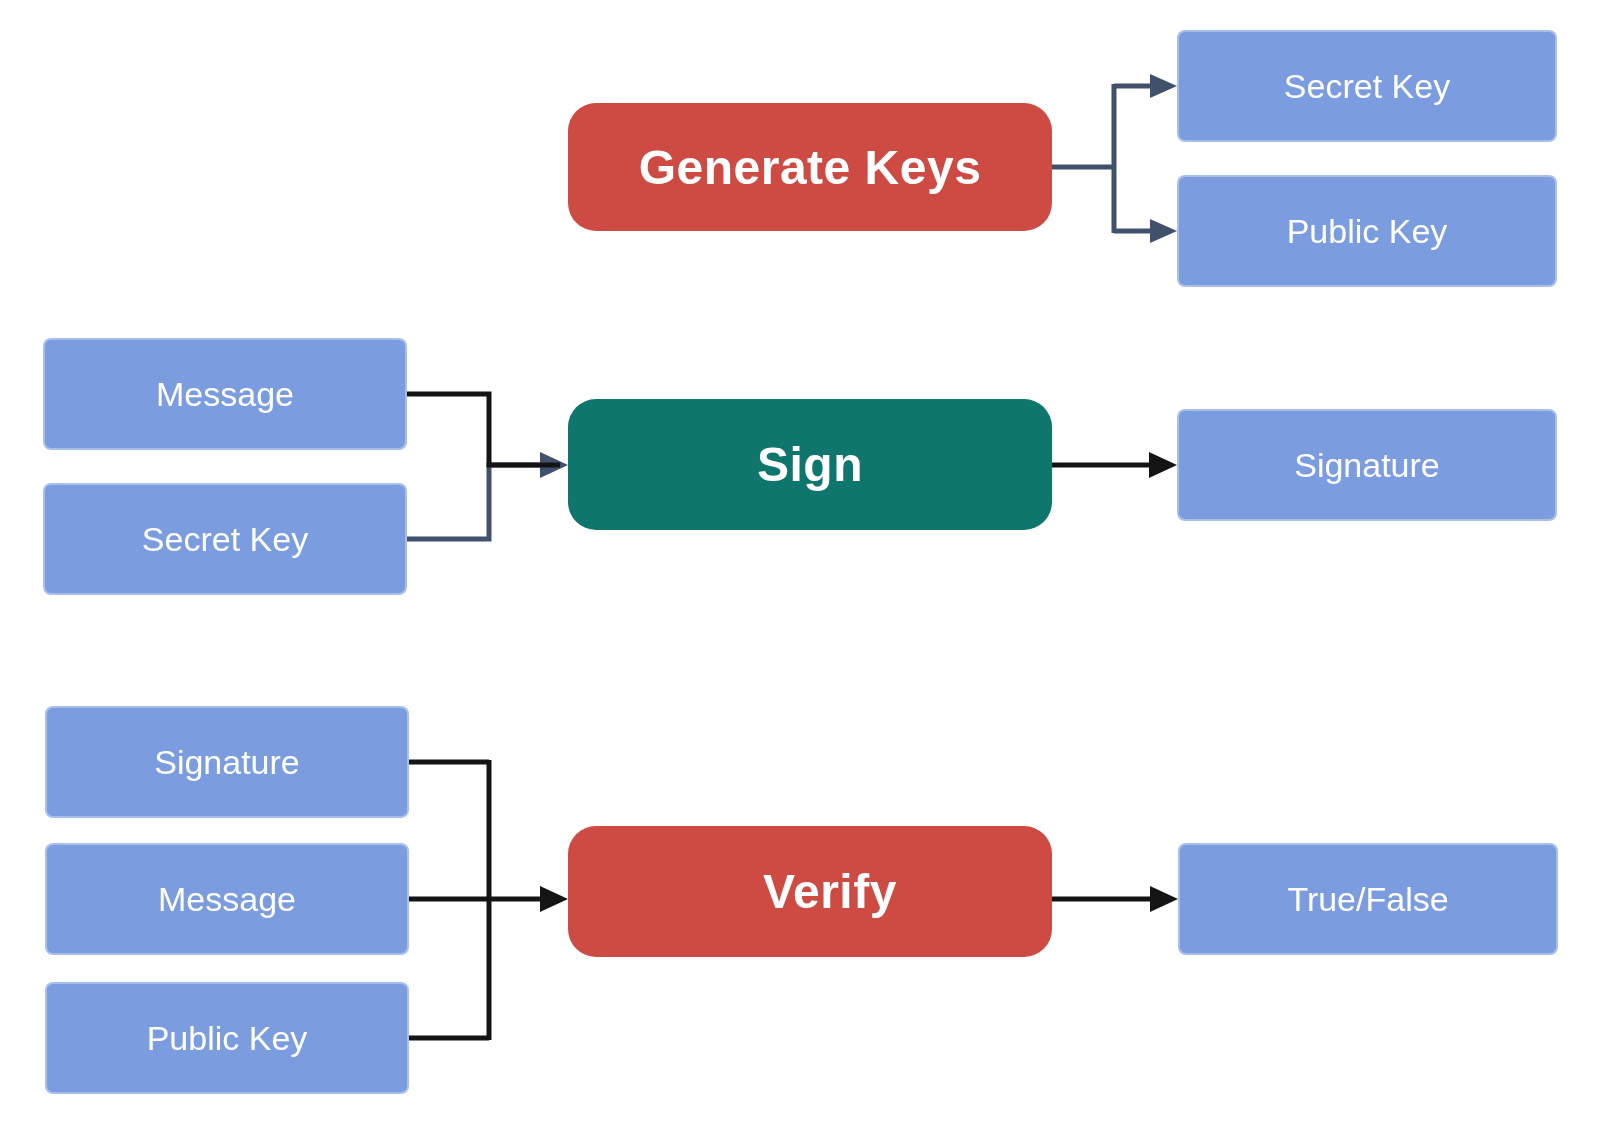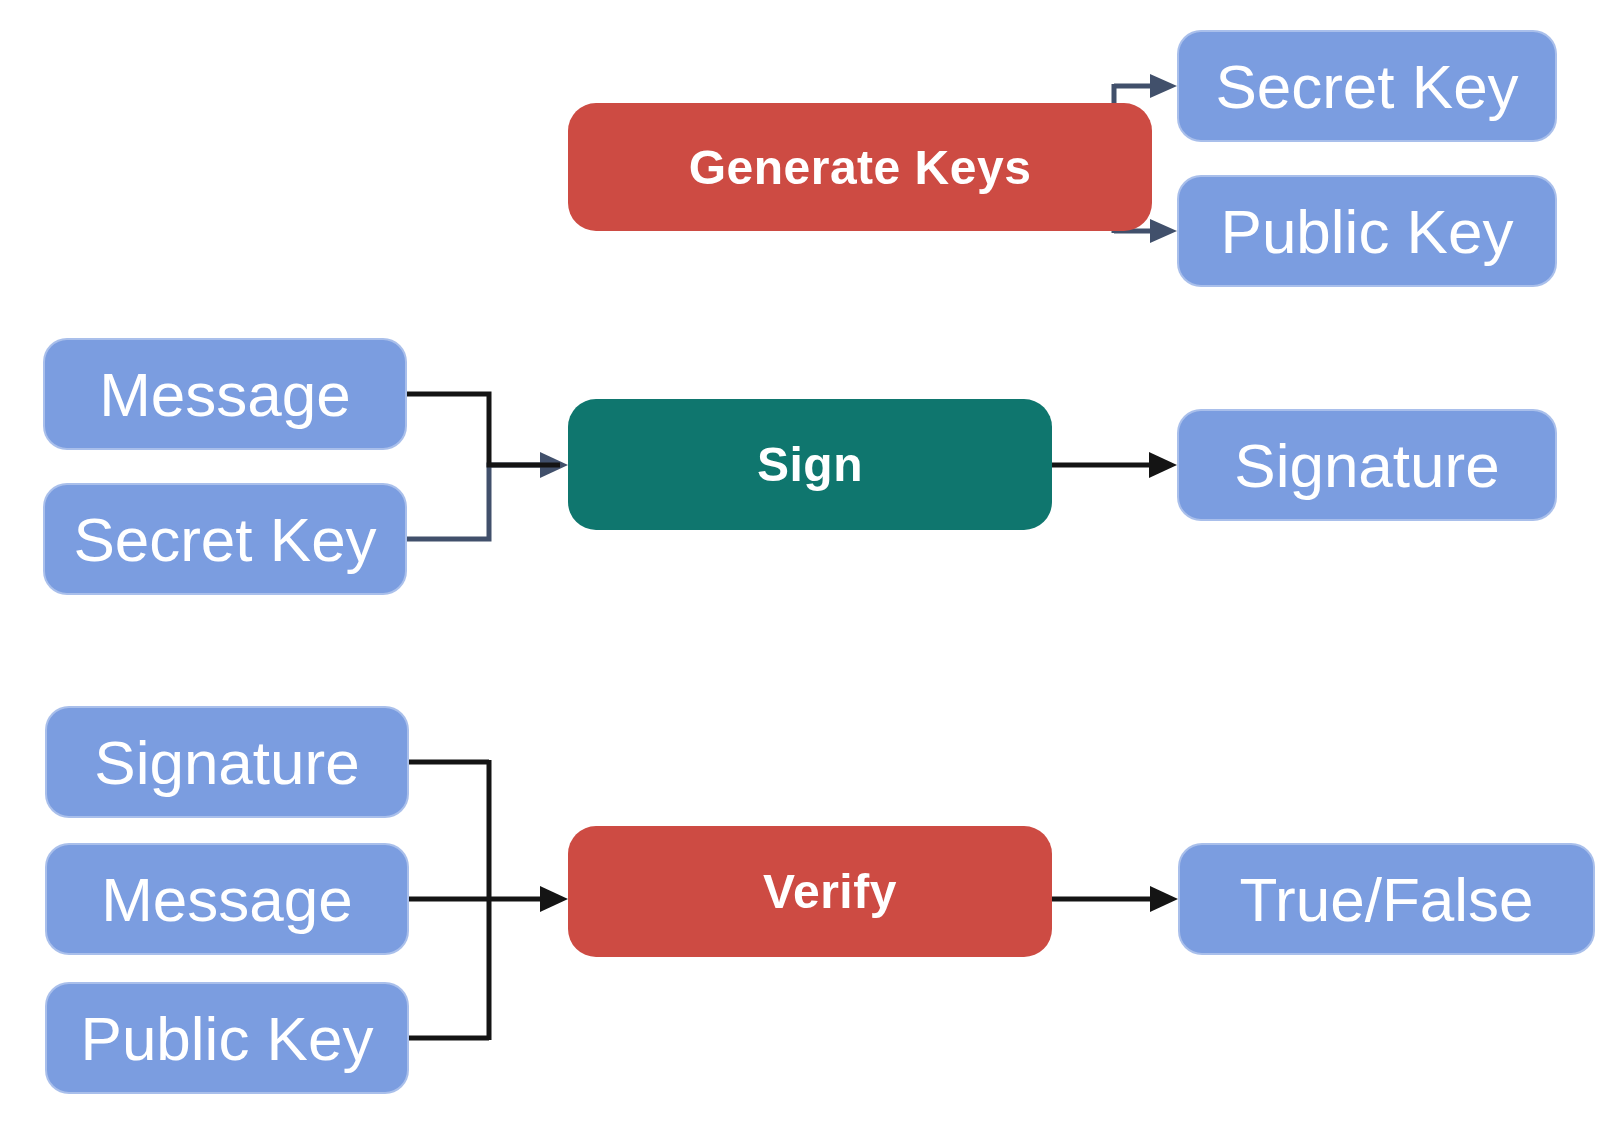--- a/index.html
+++ b/index.html
@@ -16,38 +16,38 @@
     text-align: center;
     white-space: nowrap;
   }
   .node.process {
     border-radius: 28px;
     font-size: 48px;
     font-weight: 700;
     letter-spacing: 0.5px;
   }
   .node.io {
-    border-radius: 24px;
-    font-size: 62px;
+    border-radius: 8px;
+    font-size: 34px;
     font-weight: 400;
     border: 2px solid rgba(255,255,255,0.35);
   }
   
-  #n-generate-keys      { left: 568px;  top: 103px; width: 584px; height: 128px; }
+  #n-generate-keys      { left: 568px;  top: 103px; width: 484px; height: 128px; }
   #n-secret-key-out     { left: 1177px; top: 30px;  width: 380px; height: 112px; }
   #n-public-key-out     { left: 1177px; top: 175px; width: 380px; height: 112px; }
   #n-message-sign       { left: 43px;   top: 338px; width: 364px; height: 112px; }
   #n-secret-key-sign    { left: 43px;   top: 483px; width: 364px; height: 112px; }
   #n-sign               { left: 568px;  top: 399px; width: 484px; height: 131px; }
   #n-signature-out      { left: 1177px; top: 409px; width: 380px; height: 112px; }
   #n-signature-verify   { left: 45px;   top: 706px; width: 364px; height: 112px; }
   #n-message-verify     { left: 45px;   top: 843px; width: 364px; height: 112px; }
   #n-public-key-verify  { left: 45px;   top: 982px; width: 364px; height: 112px; }
   #n-verify             { left: 568px;  top: 826px; width: 484px; height: 131px; }
-  #n-true-false-out     { left: 1178px; top: 843px; width: 417px; height: 112px; }
+  #n-true-false-out     { left: 1178px; top: 843px; width: 380px; height: 112px; }
 </style>
 </head>
 <body>
 
 <div class="canvas">
 
   <svg class="edges-svg" viewBox="0 0 1618 1132" fill="none">
 
     <g>
       <path d="M1052 167 H1114" stroke-width="5" stroke="#41506B"></path>

